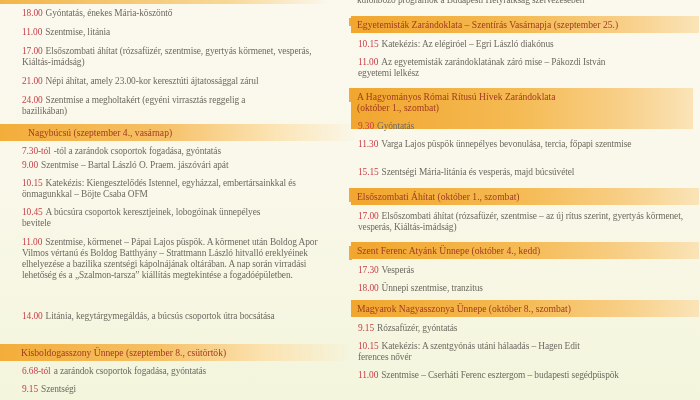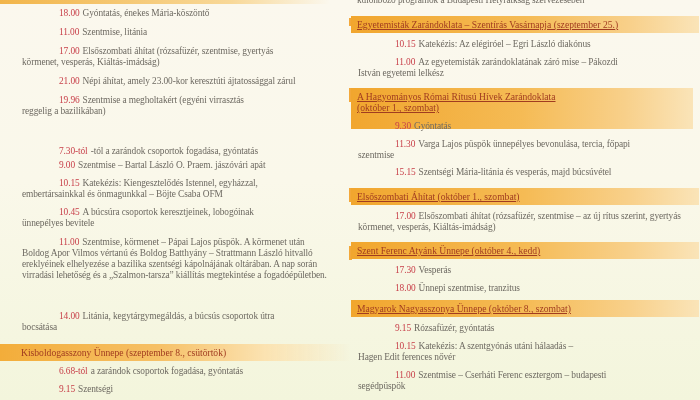--- a/index.html
+++ b/index.html
@@ -14,33 +14,32 @@
     position: absolute; left: 0; top: 0; width: 330px; height: 4px;
     background: linear-gradient(90deg, #f2b54a, #f8d898 70%, rgba(250,230,190,0));
   }
   .col { position: absolute; top: 0; }
   .col-left { left: 22px; width: 315px; }
   .col-right { left: 351px; width: 349px; }
   .item {
     position: absolute; font-size: 9.4px; line-height: 11px; letter-spacing: -0.1px;
     filter: blur(0.35px);
   }
-  .time { color: #c8404a; margin-right: 3px; margin-left: 37px; }
+  .time { color: #c8404a; margin-right: 3px; }
   .bar {
     position: absolute; height: 17px; font-size: 9.6px; line-height: 17px;
     color: #a13c20; padding-left: 6px; white-space: nowrap; overflow: hidden;
     filter: blur(0.35px);
   }
   .bar.tall { height: 41px; line-height: 11px; padding-top: 3px; box-sizing: border-box; }
   .bar-left {
     background: linear-gradient(90deg, #f3ad3a 0%, #f6c066 45%, #fbe2b0 75%, rgba(251,240,220,0) 100%);
   }
   .bar-right {
     background: linear-gradient(90deg, #f1a62e 0%, #f5bb55 50%, #f8d08a 80%, #fae4b8 100%);
-    text-decoration: underline;
   }
   .tick {
     position: absolute; left: 349px; width: 3px; background: #f3a83a;
   }
 </style>
 </head>
 <body>
 
 <div class="page">
 
@@ -53,24 +52,25 @@
     <div class="item" style="top:27px;width:300px">
       <span class="time">11.00</span><span>Szentmise, litánia</span>
     </div>
     <div class="item" style="top:46px;width:290px">
       <span class="time">17.00</span><span>Elsőszombati áhítat (rózsafüzér, szentmise, gyertyás körmenet, vesperás, Kiáltás-imádság)</span>
     </div>
     <div class="item" style="top:76px;width:320px;white-space:nowrap">
       <span class="time">21.00</span><span>Népi áhítat, amely 23.00-kor keresztúti ájtatossággal zárul</span>
     </div>
     <div class="item" style="top:95px;width:240px">
-      <span class="time">19.96</span><span>Szentmise a megholtakért (egyéni virrasztás reggelig a bazilikában)</span>
+      <span class="time">24.00</span><span>Szentmise a megholtakért (egyéni virrasztás reggelig a bazilikában)</span>
     </div>
   </div>
 
+  <div class="bar bar-left" style="left:0;top:124px;width:330px;padding-left:28px">Nagybúcsú (szeptember 4., vasárnap)</div>
 
   <div class="col col-left">
     <div class="item" style="top:146px;width:310px;white-space:nowrap">
       <span class="time">7.30-tól</span><span>-tól a zarándok csoportok fogadása, gyóntatás</span>
     </div>
     <div class="item" style="top:160px;width:310px;white-space:nowrap">
       <span class="time">9.00</span><span>Szentmise – Bartal László O. Praem. jászóvári apát</span>
     </div>
     <div class="item" style="top:178px;width:300px">
       <span class="time">10.15</span><span>Katekézis: Kiengesztelődés Istennel, egyházzal, embertársainkkal és önmagunkkal – Böjte Csaba OFM</span>

